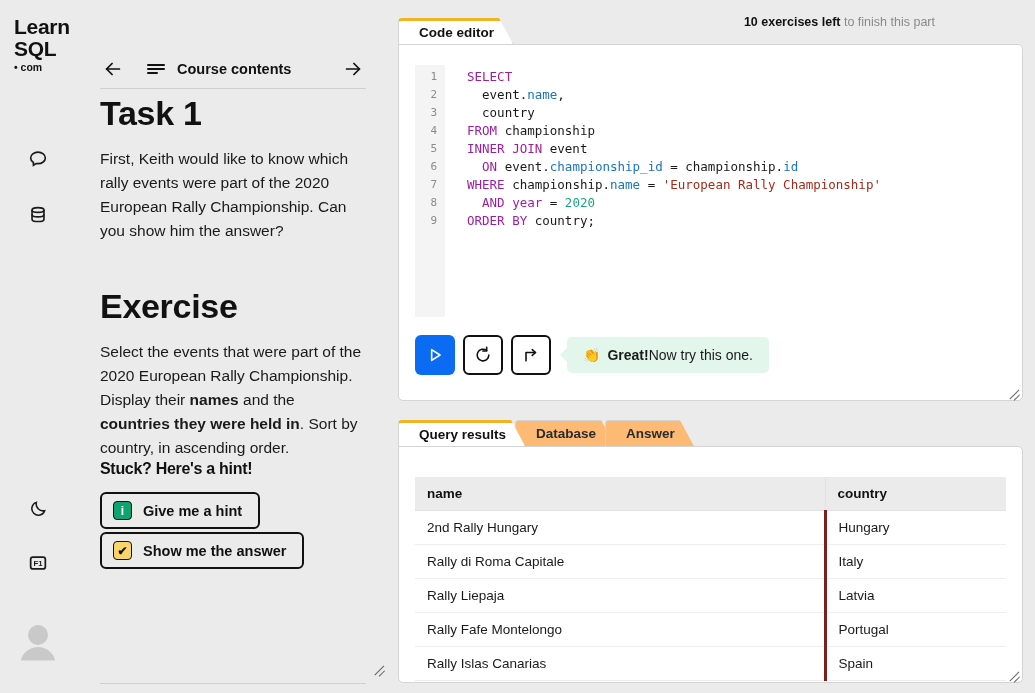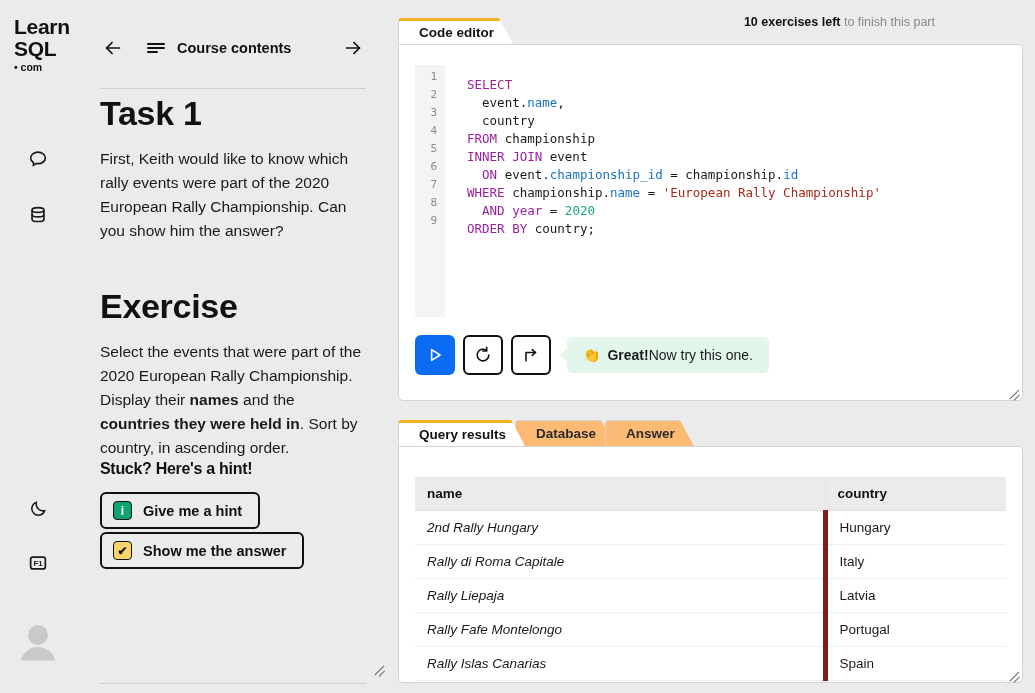--- a/index.html
+++ b/index.html
@@ -25,21 +25,21 @@
     cursor: pointer;
   }
   .rail-icon svg { display: block; }
 
   
   .leftpanel {
     position: absolute; left: 76px; top: 0; width: 314px; height: 693px;
     background: #ebebeb; overflow: hidden;
   }
   .nav {
-    position: absolute; left: 24px; top: 31px; width: 266px; height: 34px;
+    position: absolute; left: 24px; top: 52px; width: 266px; height: 34px;
     display: flex; align-items: center;
   }
   .nav .arrow { cursor: pointer; display: flex; align-items: center; justify-content: center; width: 26px; height: 26px; }
   .nav .burger { cursor: pointer; margin-left: 20px; display: flex; align-items: center; }
   .nav .navlabel {
     margin-left: 11px; font-size: 14.5px; font-weight: bold; color: #111; cursor: pointer; white-space: nowrap;
   }
   .nav .arrow-right { margin-left: auto; }
 
   .divider-top {
@@ -119,21 +119,21 @@
   
   .codebox {
     position: absolute; left: 16px; top: 20px; right: 16px; height: 252px;
     display: flex; font-family: "DejaVu Sans Mono", monospace; font-size: 12.5px;
   }
   .gutter {
     width: 30px; background: #f4f4f4; color: #8b8b8b; text-align: right;
     padding: 3px 8px 0 0; font-size: 11px; line-height: 18px; flex: 0 0 auto;
   }
   .code {
-    flex: 1; padding: 3px 0 0 22px; line-height: 18px; color: #1a1a1a; white-space: pre; margin-top: 8px;
+    flex: 1; padding: 3px 0 0 22px; line-height: 18px; color: #1a1a1a; white-space: pre;
   }
   .kw   { color: #9b1fa0; }
   .col  { color: #1a73c4; }
   .str  { color: #a52a1a; }
   .num  { color: #1aa67d; }
   .pln  { color: #1a1a1a; }
 
   
   .btnrow { position: absolute; left: 16px; top: 290px; display: flex; align-items: center; }
   .sqbtn {
@@ -159,21 +159,21 @@
   .tablewrap { position: absolute; left: 16px; top: 30px; right: 16px; }
   table.res { width: 100%; border-collapse: collapse; font-size: 13.5px; }
   table.res th {
     background: #ebebeb; text-align: left; font-weight: bold; color: #111;
     padding: 9px 12px; font-size: 13.5px; border-bottom: 1px solid #e2e2e2;
   }
   table.res td {
     padding: 9px 12px; color: #1a1a1a; border-bottom: 1px solid #eeeeee;
   }
   table.res th:first-child, table.res td:first-child { width: 410px; }
-  table.res td:first-child { border-right: 5px solid #7f1d1d; font-style: italic; }
+  table.res td:first-child { border-right: 3px solid #7f1d1d; }
   table.res th:first-child { border-right: 1px solid #e2e2e2; }
 </style>
 </head>
 <body>
 
 <div id="app">
 
   <div class="rail">
     <div class="logo">
       <span class="l1">Learn</span>

